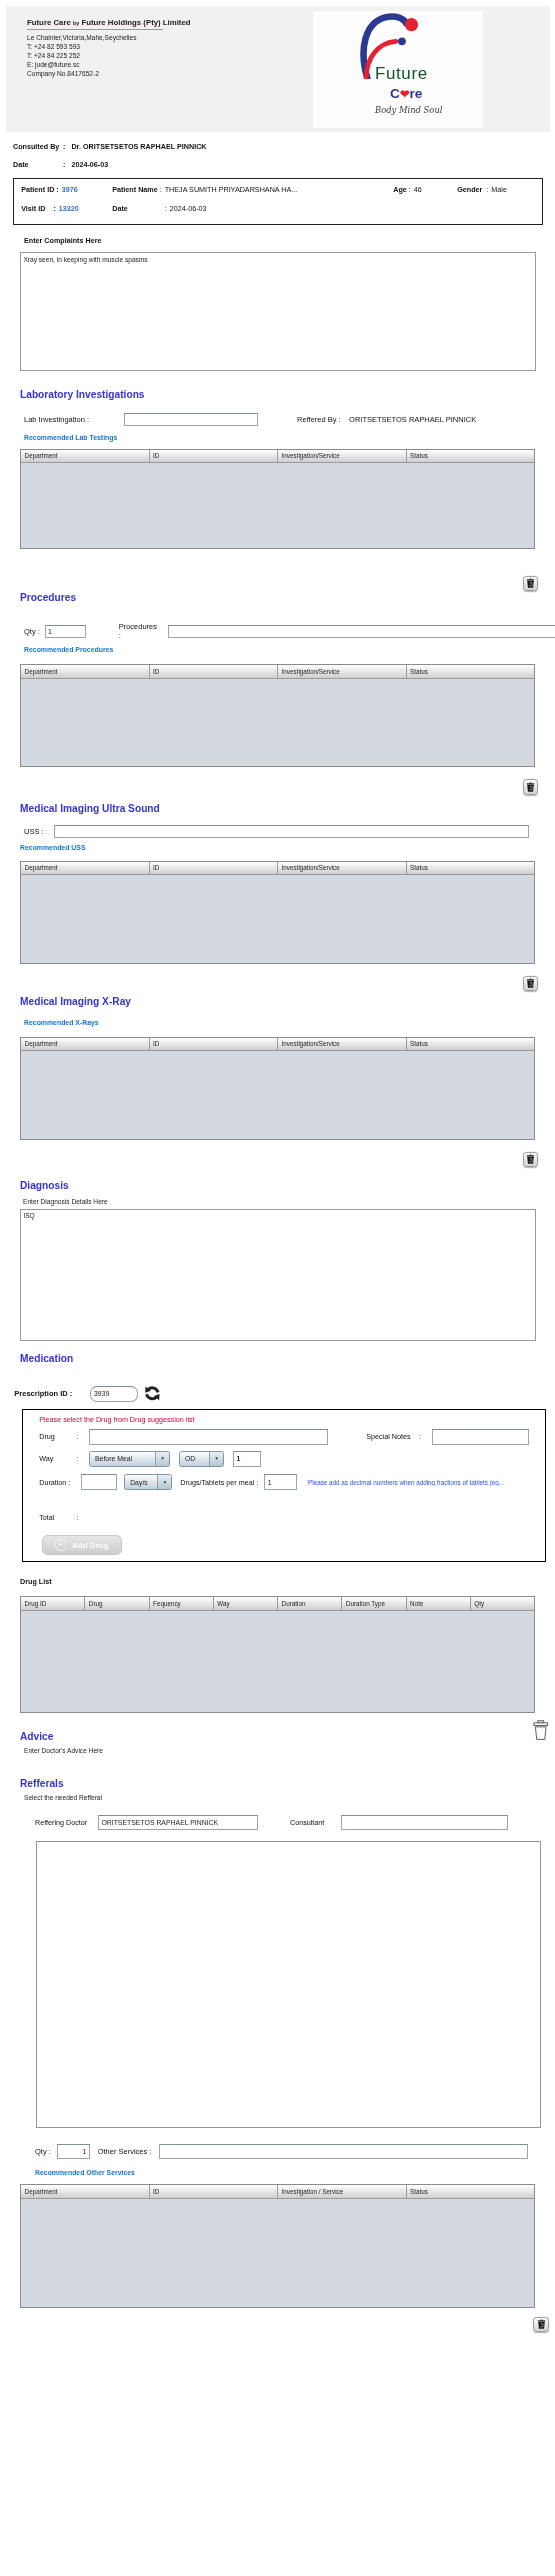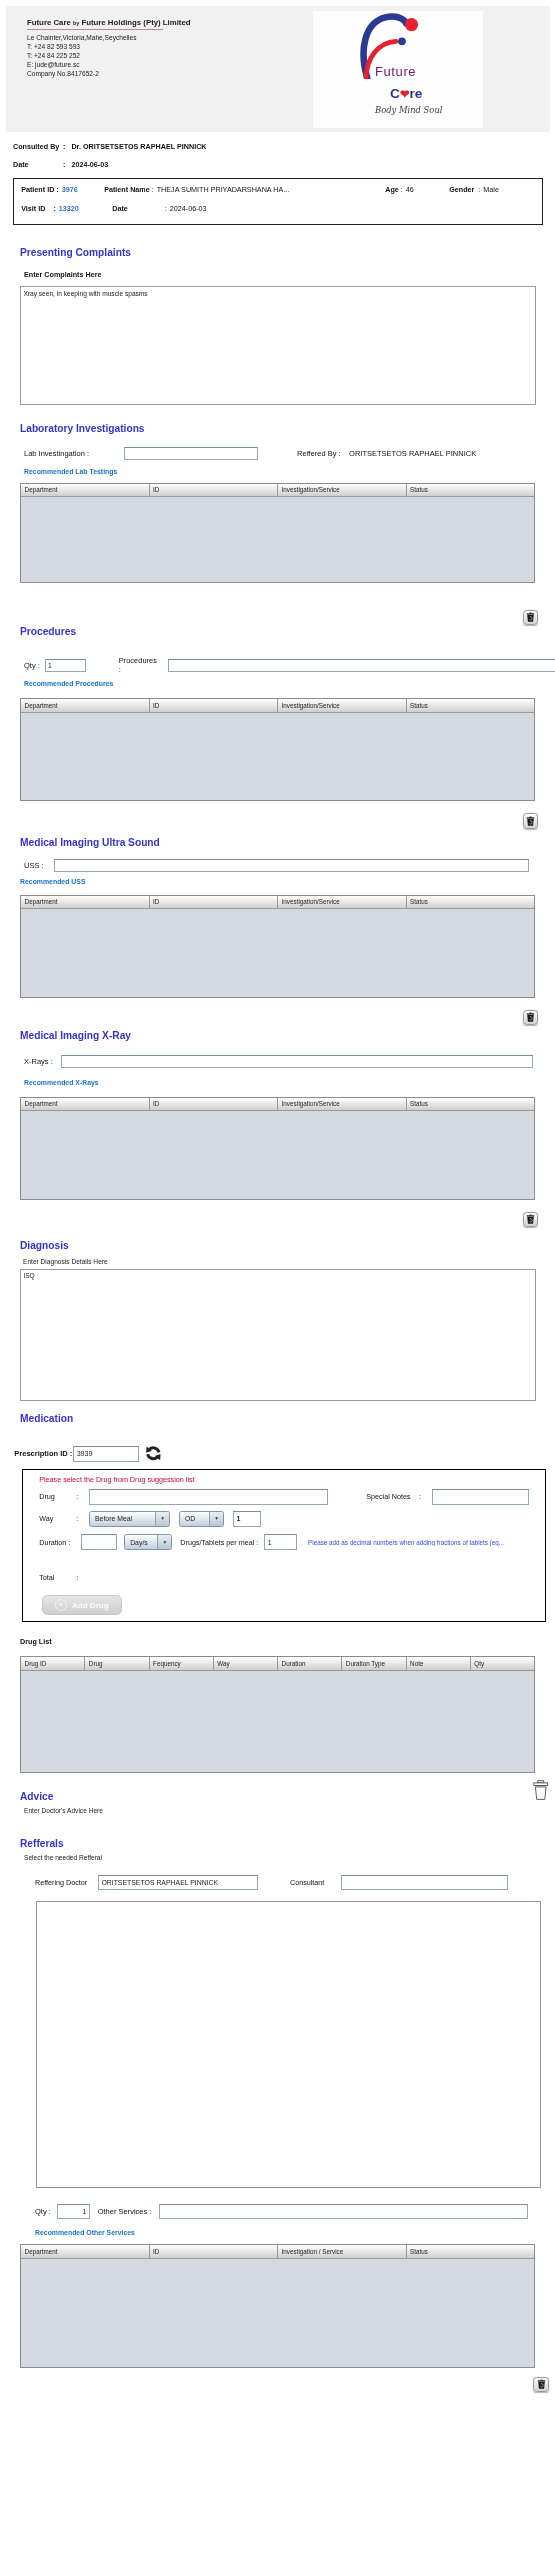--- a/index.html
+++ b/index.html
@@ -7,21 +7,21 @@
         font-family:"Liberation Sans",sans-serif;color:#111;}
   
   .band{position:relative;margin:6px 6px 0 6px;height:126px;background:#f1f1f2;}
   .company{position:absolute;left:21px;top:12px;}
   .co-title{font-size:7.8px;font-weight:bold;color:#222;white-space:nowrap;}
   .co-title .by{font-size:5.4px;}
   .co-rule{width:136px;border-bottom:0.6px solid #b98c8c;margin:1.8px 0 3.6px 0;}
   .co-line{font-size:6.6px;color:#222;line-height:9px;}
   .logo-box{position:absolute;left:307px;top:4.8px;width:170px;height:117px;background:#fdfdfd;}
   .logo-swoosh{position:absolute;left:35px;top:1.2px;}
-  .logo-future{position:absolute;left:62px;top:53px;font-size:13px;color:#701a75;letter-spacing:0.6px;}
+  .logo-future{position:absolute;left:62px;top:53px;font-size:17px;color:#14532d;letter-spacing:0.6px;}
   .logo-care{position:absolute;left:77px;top:75px;font-size:13.7px;font-weight:bold;color:#2b3990;}
   .logo-care .heart{color:#e8212e;font-size:11.4px;}
   .logo-tag{position:absolute;left:62px;top:94px;font-size:8.4px;font-style:italic;
             font-family:"DejaVu Serif",serif;color:#3c3c3c;}
   
   .c-row{margin:10.2px 0 0 13px;font-size:7.2px;font-weight:bold;color:#111;}
   .c-row.second{margin-top:9px;}
   .c-lbl{display:inline-block;width:50px;}
   .c-col{display:inline-block;width:8.4px;}
   .pbox{margin:8.4px 13px 0 13px;height:39px;border:1.2px solid #222;padding:6.6px 0 0 7.2px;
@@ -115,32 +115,31 @@
 
   <div class="c-row">
     <span class="c-lbl">Consulted By</span><span class="c-col">:</span><span>Dr.  ORITSETSETOS RAPHAEL PINNICK</span>
   </div>
   <div class="c-row second">
     <span class="c-lbl">Date</span><span class="c-col">:</span><span>2024-06-03</span>
   </div>
 
   <div class="pbox">
     <div class="p-row">
-      <span style="width:83px"><span class="p-lbl">Patient ID</span> <span class="p-lbl">:</span><span class="p-blue">3976</span></span>
+      <span style="width:91px"><span class="p-lbl">Patient ID</span> <span class="p-lbl">:</span><span class="p-blue">3976</span></span>
       <span style="width:281px"><span class="p-lbl">Patient Name</span> <span>:</span><span class="p-val">THEJA SUMITH PRIYADARSHANA HA...</span></span>
       <span style="width:64px"><span class="p-lbl">Age</span> <span>:</span><span class="p-val">46</span></span>
       <span><span class="p-lbl">Gender</span>&nbsp;&nbsp;<span>:</span><span class="p-val">Male</span></span>
     </div>
     <div class="p-row">
       <span style="width:91px"><span class="p-lbl">Visit ID</span>&nbsp;&nbsp;&nbsp;&nbsp;<span class="p-lbl">:</span><span class="p-blue">13320</span></span>
       <span><span class="p-lbl">Date</span><span style="display:inline-block;width:37px"></span><span>:</span><span class="p-val">2024-06-03</span></span>
     </div>
   </div>
 
-  <div class="h2" style="margin-top:22px">Presenting Complaints</div>
   <div class="sub-b" style="margin-top:10.8px">Enter Complaints Here</div>
   <textarea class="ta" style="margin-top: 7.8px; height: 112px;">Xray seen, in keeping with muscle spasms</textarea>
 
   <div class="h2" style="margin-top:18px">Laboratory  Investigations</div>
   <div class="frow" style="margin-top:12px">
     <span>Lab Investingation :</span>
     <input class="inp" style="margin-left: 35px; width: 134px;" value="">
     <span style="margin-left:39px">Reffered By :</span>
     <span style="margin-left:8.4px">ORITSETSETOS RAPHAEL PINNICK</span>
   </div>
@@ -216,24 +215,20 @@
         <rect x="1" y="2.2" width="13" height="2" rx="1" fill="#2a2a2e"></rect>
         <rect x="5.5" y="0.8" width="4" height="2" rx="0.8" fill="#2a2a2e"></rect>
         <path d="M2 4.5h11l-1.2 11.7H3.2z" fill="#1b1b1f"></path>
         <path d="M7.8 8.2a2.6 2.6 0 1 1-2 4.3" fill="none" stroke="#d8d8d8" stroke-width="1"></path>
         <path d="M6.6 7.6l1.4-.3.3 1.5" fill="none" stroke="#d8d8d8" stroke-width="1"></path>
       </svg>
     </button>
   </div>
 
   <div class="h2" style="margin-top:4.8px">Medical Imaging X-Ray</div>
-  <div class="frow" style="margin-top:13px">
-    <span>X-Rays :</span>
-    <input class="inp" style="margin-left: 8.4px; width: 472px;" value="">
-  </div>
   <div class="link" style="margin-top:10.8px">Recommended X-Rays</div>
   <div class="tbl" style="margin-top:9.6px;height:103px">
     <div class="thead">
       <div class="tcell">Department</div>
       <div class="tcell">ID</div>
       <div class="tcell">Investigation/Service</div>
       <div class="tcell">Status</div>
     </div>
     <div class="tbody"></div>
   </div>
@@ -249,21 +244,21 @@
     </button>
   </div>
 
   <div class="h2" style="margin-top:13px">Diagnosis</div>
   <div class="sub-r" style="margin-top:6px">Enter Diagnosis Details Here</div>
   <textarea class="ta" style="margin-top: 3px; height: 125px;">ISQ</textarea>
 
   <div class="h2" style="margin-top:12px">Medication</div>
   <div class="rx-row" style="margin-top:20px">
     <span class="rx-lbl">Prescription ID :</span>
-    <input class="inp" style="margin-left: 1px; width: 66px; height: 15.5px; font-size: 7.2px;" value="3939">
+    <input class="inp" style="margin-left: 18px; width: 48px; height: 15.5px; font-size: 7.2px; border-radius: 7px;" value="3939">
     <button class="refresh">
       <svg width="16.7" height="16.7" viewBox="0 0 28 28">
         <path d="M23.5 12.5a10 10 0 0 0-16.5-5" fill="none" stroke="#222" stroke-width="5"></path>
         <polygon points="2.5,2.5 11.5,9.5 2,13" fill="#222"></polygon>
         <path d="M4.5 15.5a10 10 0 0 0 16.5 5" fill="none" stroke="#222" stroke-width="5"></path>
         <polygon points="25.5,25.5 16.5,18.5 26,15" fill="#222"></polygon>
       </svg>
     </button>
   </div>
   <div class="medbox" style="margin-top:6px">

